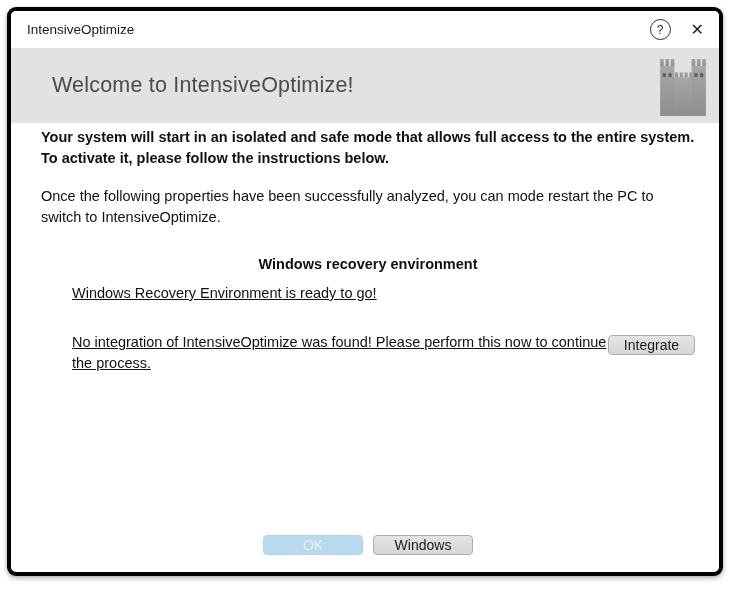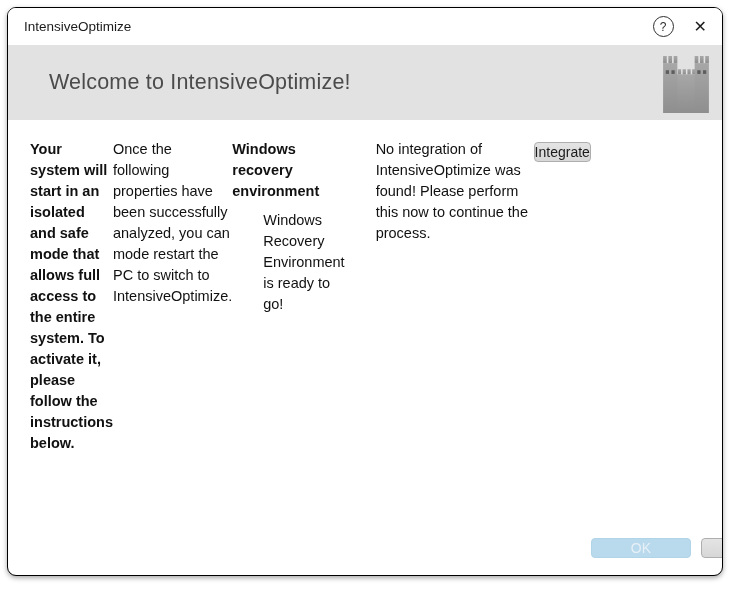--- a/index.html
+++ b/index.html
@@ -2,21 +2,21 @@
 <html><head>
 <meta charset="utf-8">
 <style>
   * { margin: 0; padding: 0; box-sizing: border-box; }
   html, body { width: 730px; height: 590px; background: #ffffff; font-family: "Liberation Sans", sans-serif; }
   .window {
     position: absolute;
     left: 7px; top: 7px;
     width: 716px; height: 569px;
     background: #ffffff;
-    border: 1px solid #000000;
+    border: 4px solid #000000;
     border-radius: 9px;
     box-shadow: 0 2px 5px rgba(0,0,0,0.35);
     display: flex;
     flex-direction: column;
     overflow: hidden;
   }
   
   .titlebar {
     height: 37px;
     flex: 0 0 37px;
@@ -62,31 +62,32 @@
     color: #4b4b4b;
     letter-spacing: 0.2px;
     flex: 1;
     margin-left: 24px;
   }
   .castle { align-self: flex-end; margin: 0 13px 3px 0; }
   
   .content {
     flex: 1;
     display: flex;
-    flex-direction: row;
-    padding: 19px 24px 17px 22px;
+    flex-direction: column;
+    padding: 4px 24px 17px 22px;
     font-size: 14.5px;
     color: #111111;
     line-height: 21px;
+    margin-left: 8px;
   }
   .intro { font-weight: bold; margin-bottom: 17px; }
   .para { margin-bottom: 10px; }
   .para-last { margin-bottom: 26px; }
-  .section-heading { font-weight: bold; white-space: pre-wrap; margin-bottom: 8px; }
-  .section-status { margin-left: 31px; }
+  .section-heading { font-weight: bold; white-space: pre-wrap; margin-bottom: 8px; text-align: center; }
+  .section-status { margin-left: 31px; text-decoration: underline; }
   .section-gap { margin-bottom: 28px; }
   .section-row {
     display: flex;
     align-items: flex-start;
   }
   .section-row .section-status { max-width: 545px; }
   
   .btn {
     width: 100px;
     height: 20px;
@@ -105,21 +106,21 @@
   }
   .btn-ok {
     background: #b9d9ec;
     border: 1px solid #b0d4e8;
     color: #e7f0f7;
   }
   .integrate-btn { margin-top: 3px; }
   .footer {
     margin-top: auto;
     display: flex;
-    justify-content: flex-start;
+    justify-content: center;
     gap: 10px;
   }
 </style>
 </head>
 <body>
 
 <div class="window">
 
   <div class="titlebar">
     <span class="titlebar-title">IntensiveOptimize</span>

